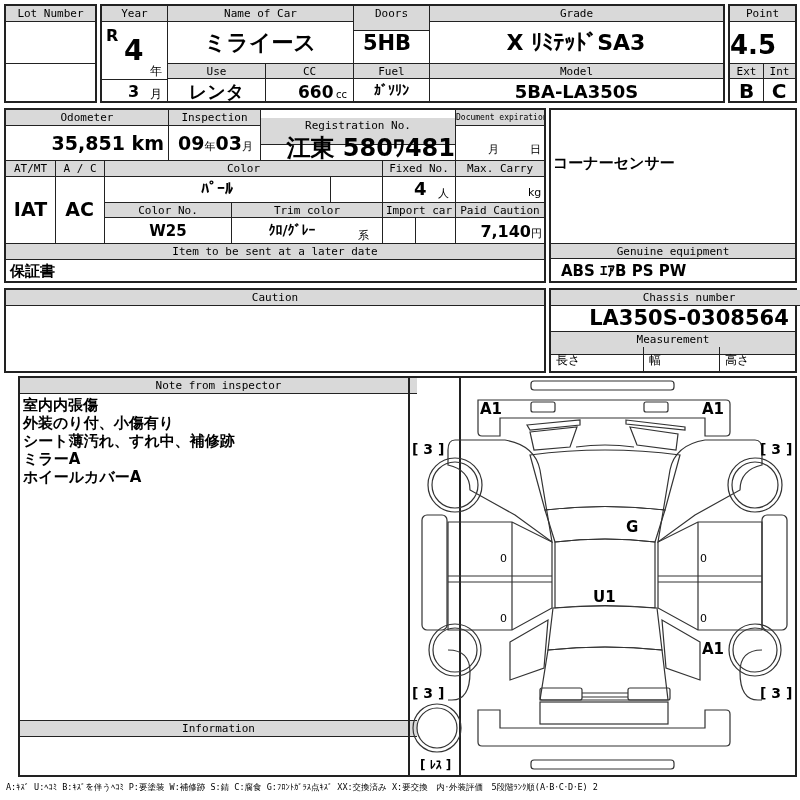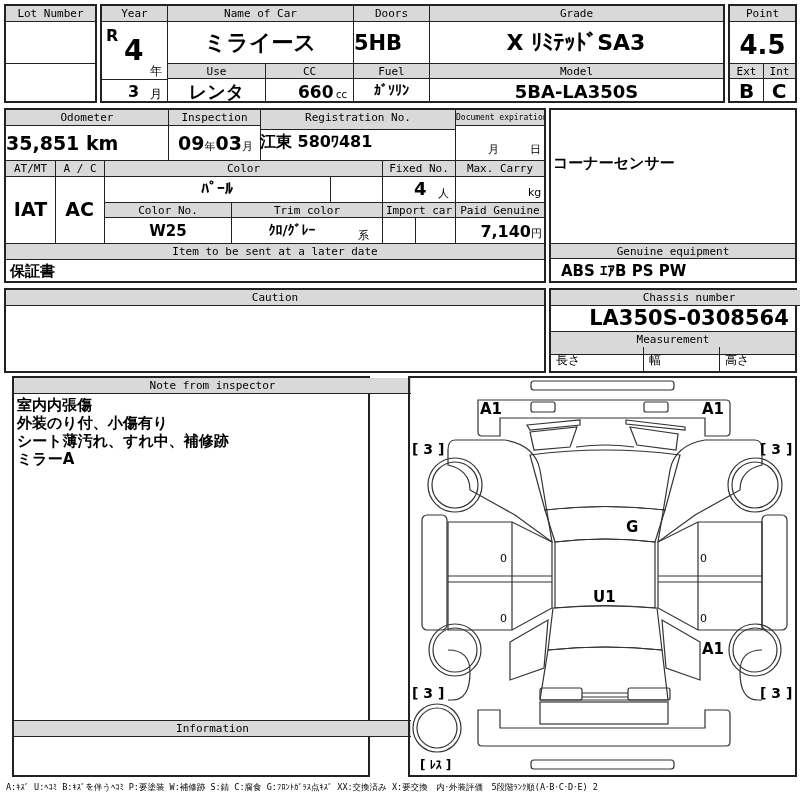--- a/index.html
+++ b/index.html
@@ -17,69 +17,69 @@
 <body>
 
 <div class="box" style="left:4px;top:4px;width:93px;height:99px">
   <div class="hd" style="left:0;top:0;width:89px;height:16px">Lot Number</div>
   <div class="hl" style="left:0;top:57px;width:89px"></div>
 </div>
 
 <div class="box" style="left:100px;top:4px;width:625px;height:99px">
   <div class="hd" style="left:0;top:0;width:65px;height:16px">Year</div>
   <div class="hd" style="left:65px;top:0;width:186px;height:16px;border-left:1px solid #222">Name of Car</div>
-  <div class="hd" style="left:251px;top:0;width:76px;height:16px;border-left:1px solid #222">Doors</div>
+  <div class="hd" style="left:251px;top:0;width:76px;height:25px;border-left:1px solid #222">Doors</div>
   <div class="hd" style="left:327px;top:0;width:294px;height:16px;border-left:1px solid #222">Grade</div>
   <div class="vl" style="left:65px;top:0;height:95px"></div>
   <div class="vl" style="left:251px;top:0;height:95px"></div>
   <div class="vl" style="left:327px;top:0;height:95px"></div>
   <div class="vl" style="left:163px;top:57px;height:38px"></div>
   <div class="hl" style="left:0;top:73px;width:65px"></div>
   <div class="big" style="left:4px;top:20px;font-size:16px">R</div>
   <div class="big" style="left:22px;top:28px;font-size:28px">4</div>
   <div class="sm" style="left:48px;top:57px;font-size:12px">年</div>
   <div class="big" style="left:26px;top:76px;font-size:16px">3</div>
   <div class="sm" style="left:48px;top:80px;font-size:12px">月</div>
   <div class="big" style="left:65px;width:186px;text-align:center;top:22px;font-size:22px">ミライース</div>
   <div class="hd" style="left:66px;top:57px;width:97px;height:16px;border-top:1px solid #222">Use</div>
   <div class="hd" style="left:164px;top:57px;width:87px;height:16px;border-top:1px solid #222">CC</div>
   <div class="big" style="left:66px;width:97px;text-align:center;top:74px;font-size:18px">レンタ</div>
   <div class="big" style="left:196px;top:76px;font-size:17px">660</div>
   <div class="sm" style="left:234px;top:83px;font-size:10px">cc</div>
-  <div class="big" style="left:238px;width:76px;text-align:center;top:25px;font-size:21px">5HB</div>
+  <div class="big" style="left:247px;width:76px;text-align:center;top:25px;font-size:21px">5HB</div>
   <div class="hd" style="left:252px;top:57px;width:75px;height:16px;border-top:1px solid #222">Fuel</div>
   <div class="big" style="left:252px;width:75px;text-align:center;top:76px;font-size:14px">ｶﾞｿﾘﾝ</div>
   <div class="big" style="left:327px;width:294px;text-align:center;top:24px;font-size:22px">X ﾘﾐﾃｯﾄﾞSA3</div>
   <div class="hd" style="left:328px;top:57px;width:293px;height:16px;border-top:1px solid #222">Model</div>
   <div class="big" style="left:328px;width:293px;text-align:center;top:75px;font-size:18px">5BA-LA350S</div>
 </div>
 
 <div class="box" style="left:728px;top:4px;width:69px;height:99px">
   <div class="hd" style="left:0;top:0;width:65px;height:16px">Point</div>
-  <div class="big" style="left:0;width:65px;text-align:center;top:24px;font-size:26px">4.5</div>
+  <div class="big" style="left:0;width:65px;top:24px;font-size:26px">4.5</div>
   <div class="hd" style="left:0;top:57px;width:33px;height:16px;border-top:1px solid #222">Ext</div>
   <div class="hd" style="left:33px;top:57px;width:32px;height:16px;border-top:1px solid #222;border-left:1px solid #222">Int</div>
   <div class="vl" style="left:33px;top:57px;height:38px"></div>
   <div class="big" style="left:0;width:33px;text-align:center;top:73px;font-size:20px">B</div>
   <div class="big" style="left:33px;width:32px;text-align:center;top:73px;font-size:20px">C</div>
 </div>
 
 <div class="box" style="left:4px;top:108px;width:542px;height:175px">
   <div class="hd" style="left:0;top:0;width:162px;height:16px">Odometer</div>
   <div class="hd" style="left:162px;top:0;width:92px;height:16px;border-left:1px solid #222">Inspection</div>
-  <div class="hd" style="left:254px;top:0;width:195px;height:20px;border-left:1px solid #222">Registration No.</div>
+  <div class="hd" style="left:254px;top:8px;width:195px;height:27px;border-left:1px solid #222">Registration No.</div>
   <div class="hd" style="left:449px;top:0;width:89px;height:16px;border-left:1px solid #222;font-size:8px">Document expiration</div>
   <div class="vl" style="left:162px;top:0;height:50px"></div>
   <div class="vl" style="left:254px;top:0;height:50px"></div>
   <div class="vl" style="left:449px;top:0;height:133px"></div>
-  <div class="big" style="left:0;width:158px;text-align:left;top:22px;font-size:19px"><span>35,851</span> <span>km</span></div>
+  <div class="big" style="left:0;width:158px;text-align:right;top:22px;font-size:19px"><span>35,851</span> <span>km</span></div>
   <div class="abs" style="left:172px;top:22px">
     <span class="big" style="position:static;font-size:19px">09</span><span style="font-size:11px">年</span><span class="big" style="position:static;font-size:19px">03</span><span style="font-size:11px">月</span>
   </div>
-  <div class="big" style="left:254px;width:195px;text-align:left;top:22px;font-size:16px">江東 580ﾜ481</div>
+  <div class="big" style="left:254px;width:195px;text-align:right;top:22px;font-size:24px">江東 580ﾜ481</div>
   <div class="sm" style="left:482px;top:32px">月</div>
   <div class="sm" style="left:524px;top:32px">日</div>
   <div class="hl" style="left:0;top:50px;width:538px"></div>
   <div class="hd" style="left:0;top:51px;width:49px;height:16px">AT/MT</div>
   <div class="hd" style="left:49px;top:51px;width:49px;height:16px;border-left:1px solid #222">A / C</div>
   <div class="hd" style="left:98px;top:51px;width:278px;height:16px;border-left:1px solid #222">Color</div>
   <div class="hd" style="left:376px;top:51px;width:73px;height:16px;border-left:1px solid #222">Fixed No.</div>
   <div class="hd" style="left:449px;top:51px;width:89px;height:16px;border-left:1px solid #222">Max. Carry</div>
   <div class="vl" style="left:49px;top:51px;height:82px"></div>
   <div class="vl" style="left:98px;top:51px;height:82px"></div>
@@ -89,21 +89,21 @@
   <div class="vl" style="left:409px;top:108px;height:25px"></div>
   <div class="big" style="left:0;width:49px;text-align:center;top:88px;font-size:19px">IAT</div>
   <div class="big" style="left:49px;width:49px;text-align:center;top:88px;font-size:19px">AC</div>
   <div class="big" style="left:98px;width:226px;text-align:center;top:69px;font-size:16px">ﾊﾟｰﾙ</div>
   <div class="big" style="left:408px;top:68px;font-size:18px">4</div>
   <div class="sm" style="left:432px;top:76px">人</div>
   <div class="sm" style="left:522px;top:76px">kg</div>
   <div class="hd" style="left:99px;top:92px;width:126px;height:16px;border-top:1px solid #222">Color No.</div>
   <div class="hd" style="left:226px;top:92px;width:150px;height:16px;border-top:1px solid #222">Trim color</div>
   <div class="hd" style="left:377px;top:92px;width:72px;height:16px;border-top:1px solid #222">Import car</div>
-  <div class="hd" style="left:450px;top:92px;width:88px;height:16px;border-top:1px solid #222">Paid Genuine</div>
+  <div class="hd" style="left:450px;top:92px;width:88px;height:16px;border-top:1px solid #222">Paid Caution</div>
   <div class="big" style="left:99px;width:126px;text-align:center;top:112px;font-size:15px">W25</div>
   <div class="big" style="left:226px;width:120px;text-align:center;top:112px;font-size:14px">ｸﾛ/ｸﾞﾚｰ</div>
   <div class="sm" style="left:352px;top:118px">系</div>
   <div class="big" style="left:450px;width:86px;text-align:right;top:112px;font-size:16px"><span>7,140</span><span style="font-size:11px;font-weight:normal">円</span></div>
   <div class="hl" style="left:0;top:133px;width:538px"></div>
   <div class="hd" style="left:0;top:134px;width:538px;height:16px">Item to be sent at a later date</div>
   <div class="big" style="left:4px;top:152px;font-size:15px">保証書</div>
 </div>
 
 <div class="box" style="left:549px;top:108px;width:248px;height:175px">
@@ -120,27 +120,28 @@
   <div class="hd" style="left:0;top:0;width:276px;height:16px">Chassis number</div>
   <div class="big" style="left:16px;width:244px;text-align:center;top:16px;font-size:21px">LA350S-0308564</div>
   <div class="hd" style="left:0;top:41px;width:244px;height:24px;border-top:1px solid #222">Measurement</div>
   <div class="vl" style="left:92px;top:57px;height:24px"></div>
   <div class="vl" style="left:168px;top:57px;height:24px"></div>
   <div class="sm" style="left:5px;top:62px;font-size:12px">長さ</div>
   <div class="sm" style="left:98px;top:62px;font-size:12px">幅</div>
   <div class="sm" style="left:174px;top:62px;font-size:12px">高さ</div>
 </div>
 
-<div class="box" style="left:12px;top:376px;width:358px;height:401px">
+<div class="box" style="left:18px;top:376px;width:443px;height:401px">
   <div class="hd" style="left:0;top:0;width:397px;height:16px">Note from inspector</div>
   <div class="abs note" style="left:3px;top:18px">
     <div>室内内張傷</div>
     <div>外装のり付、小傷有り</div>
     <div>シート薄汚れ、すれ中、補修跡</div>
     <div>ミラーA</div>
+    <div>ホイールカバーA</div>
   </div>
   <div class="hl" style="left:0;top:342px;width:397px"></div>
   <div class="hd" style="left:0;top:343px;width:397px;height:16px">Information</div>
 </div>
 
 <div class="box" style="left:408px;top:376px;width:389px;height:401px">
   <svg width="385" height="397" viewBox="410 378 385 397" style="position:absolute;left:0;top:0" fill="none" stroke="#333" stroke-width="1.2">
 
     <rect x="531" y="381" width="143" height="9" rx="3"></rect>
 

